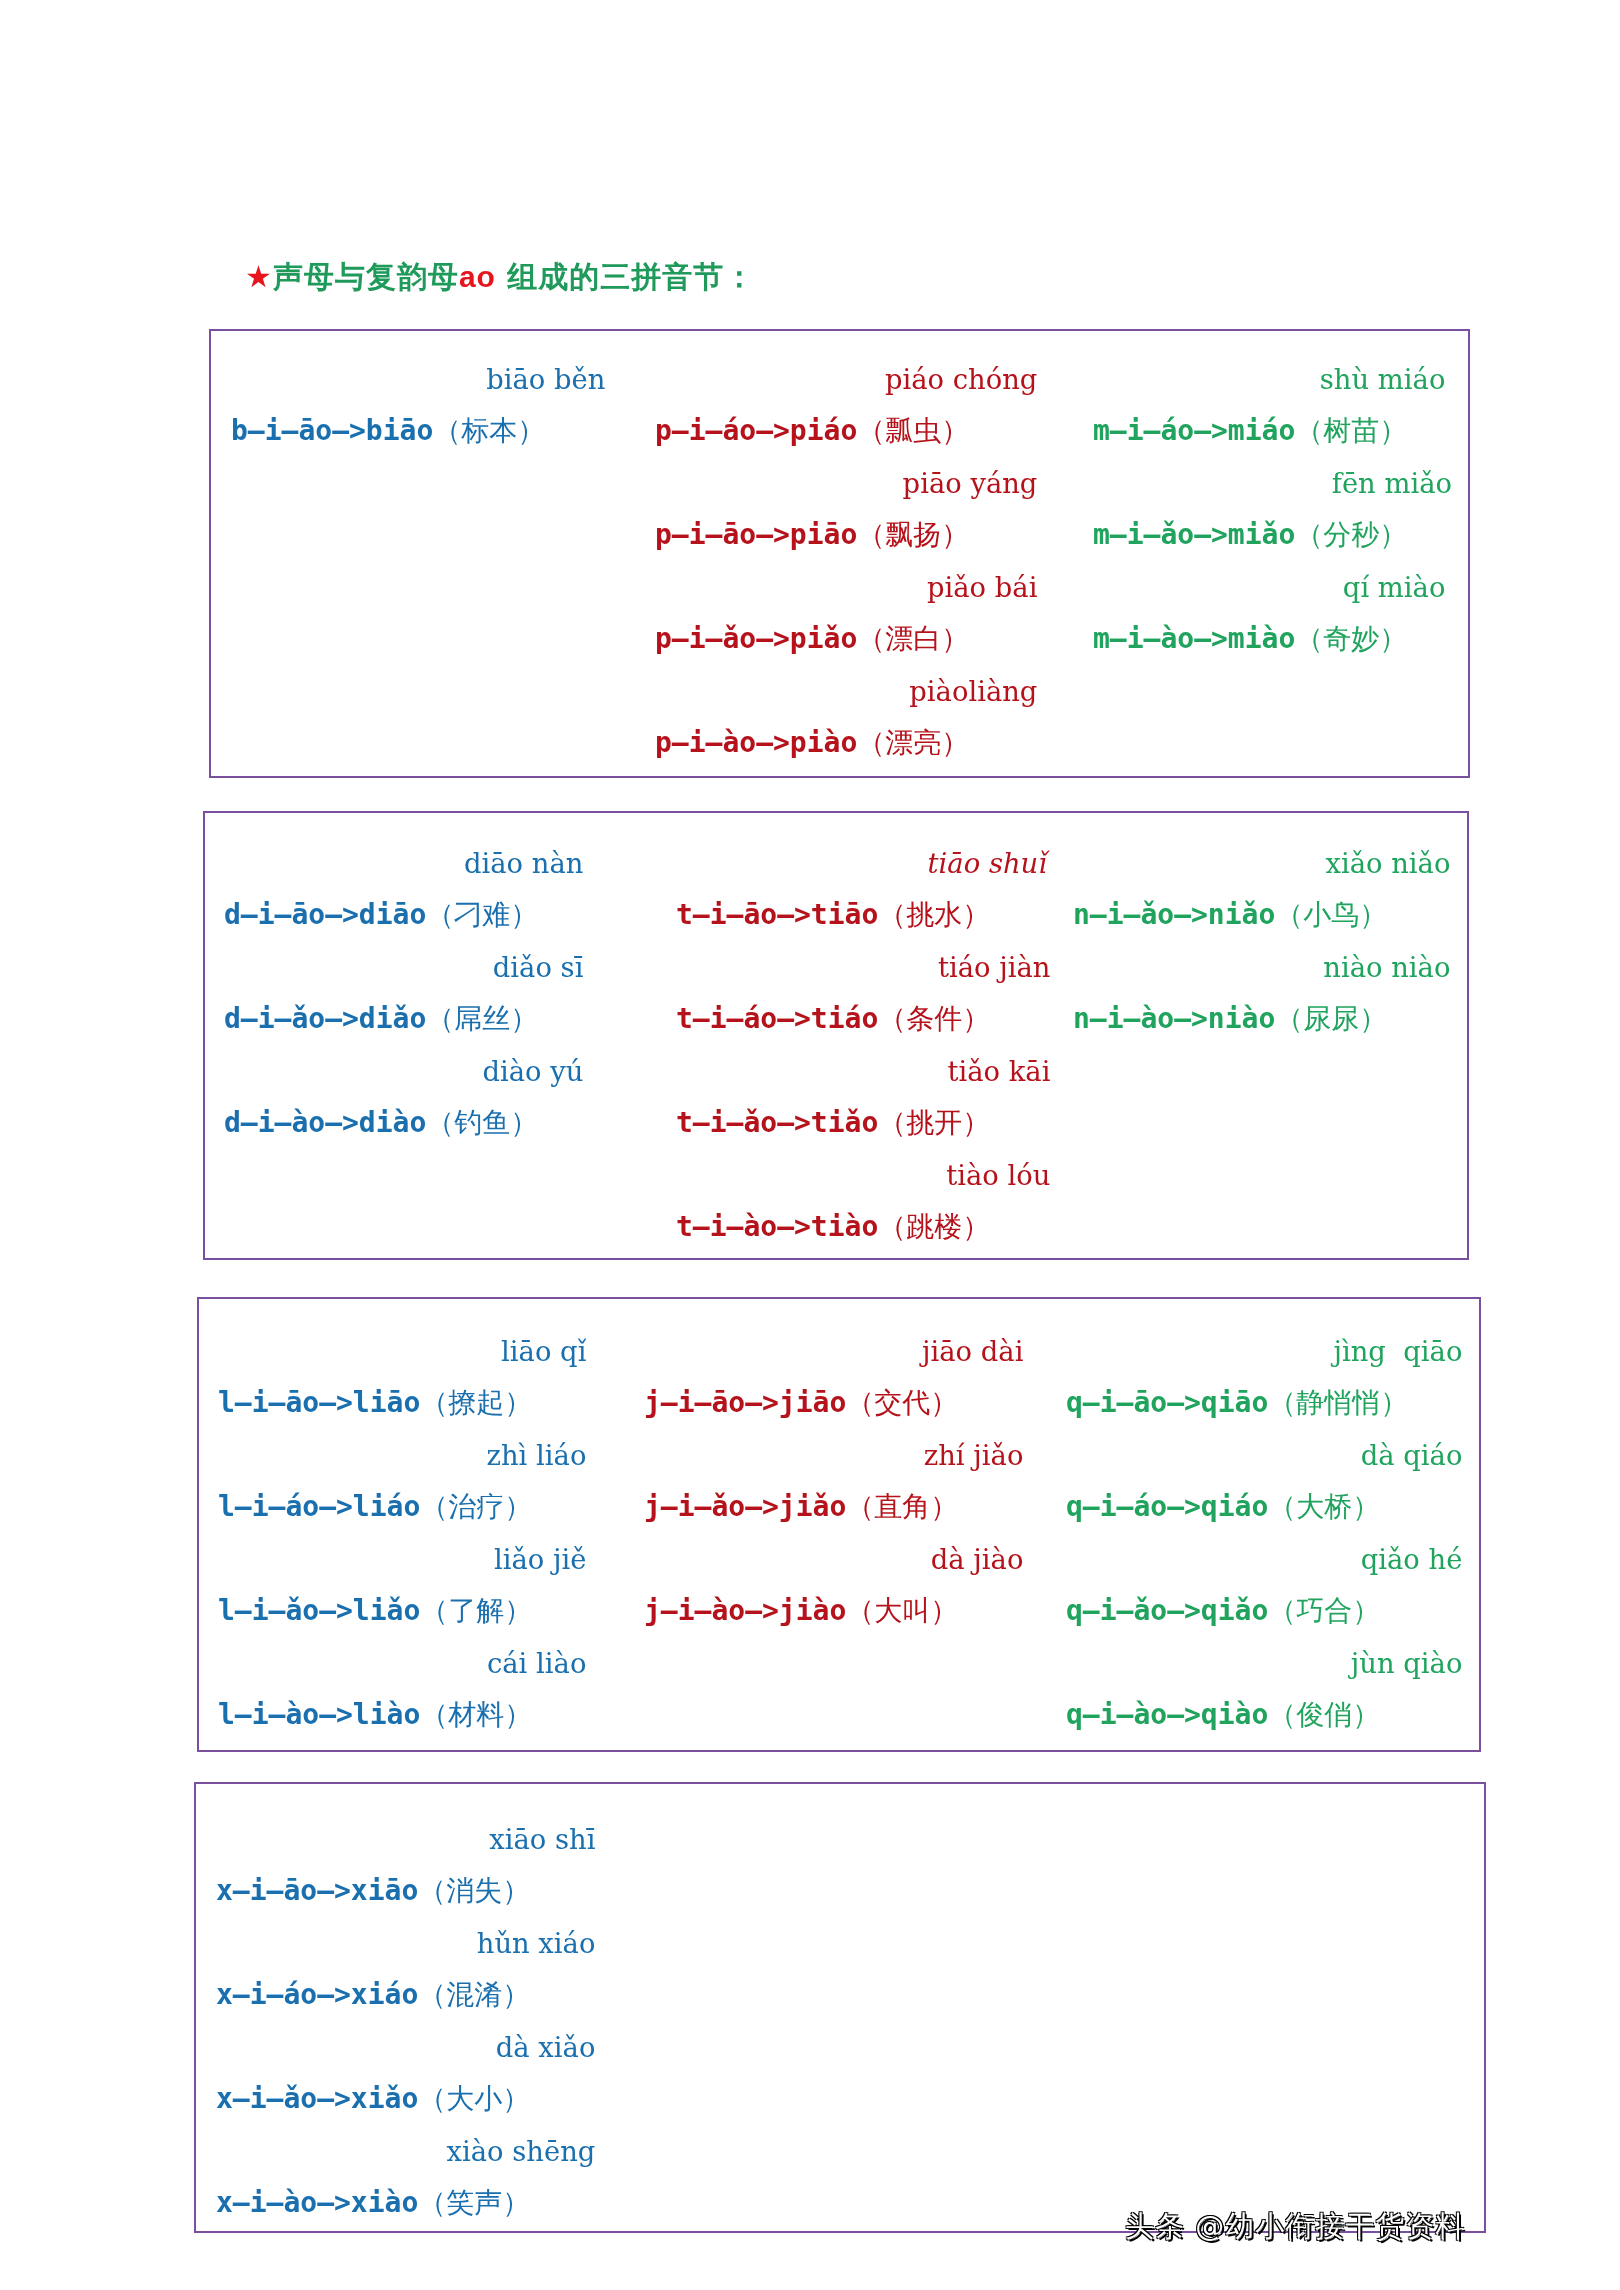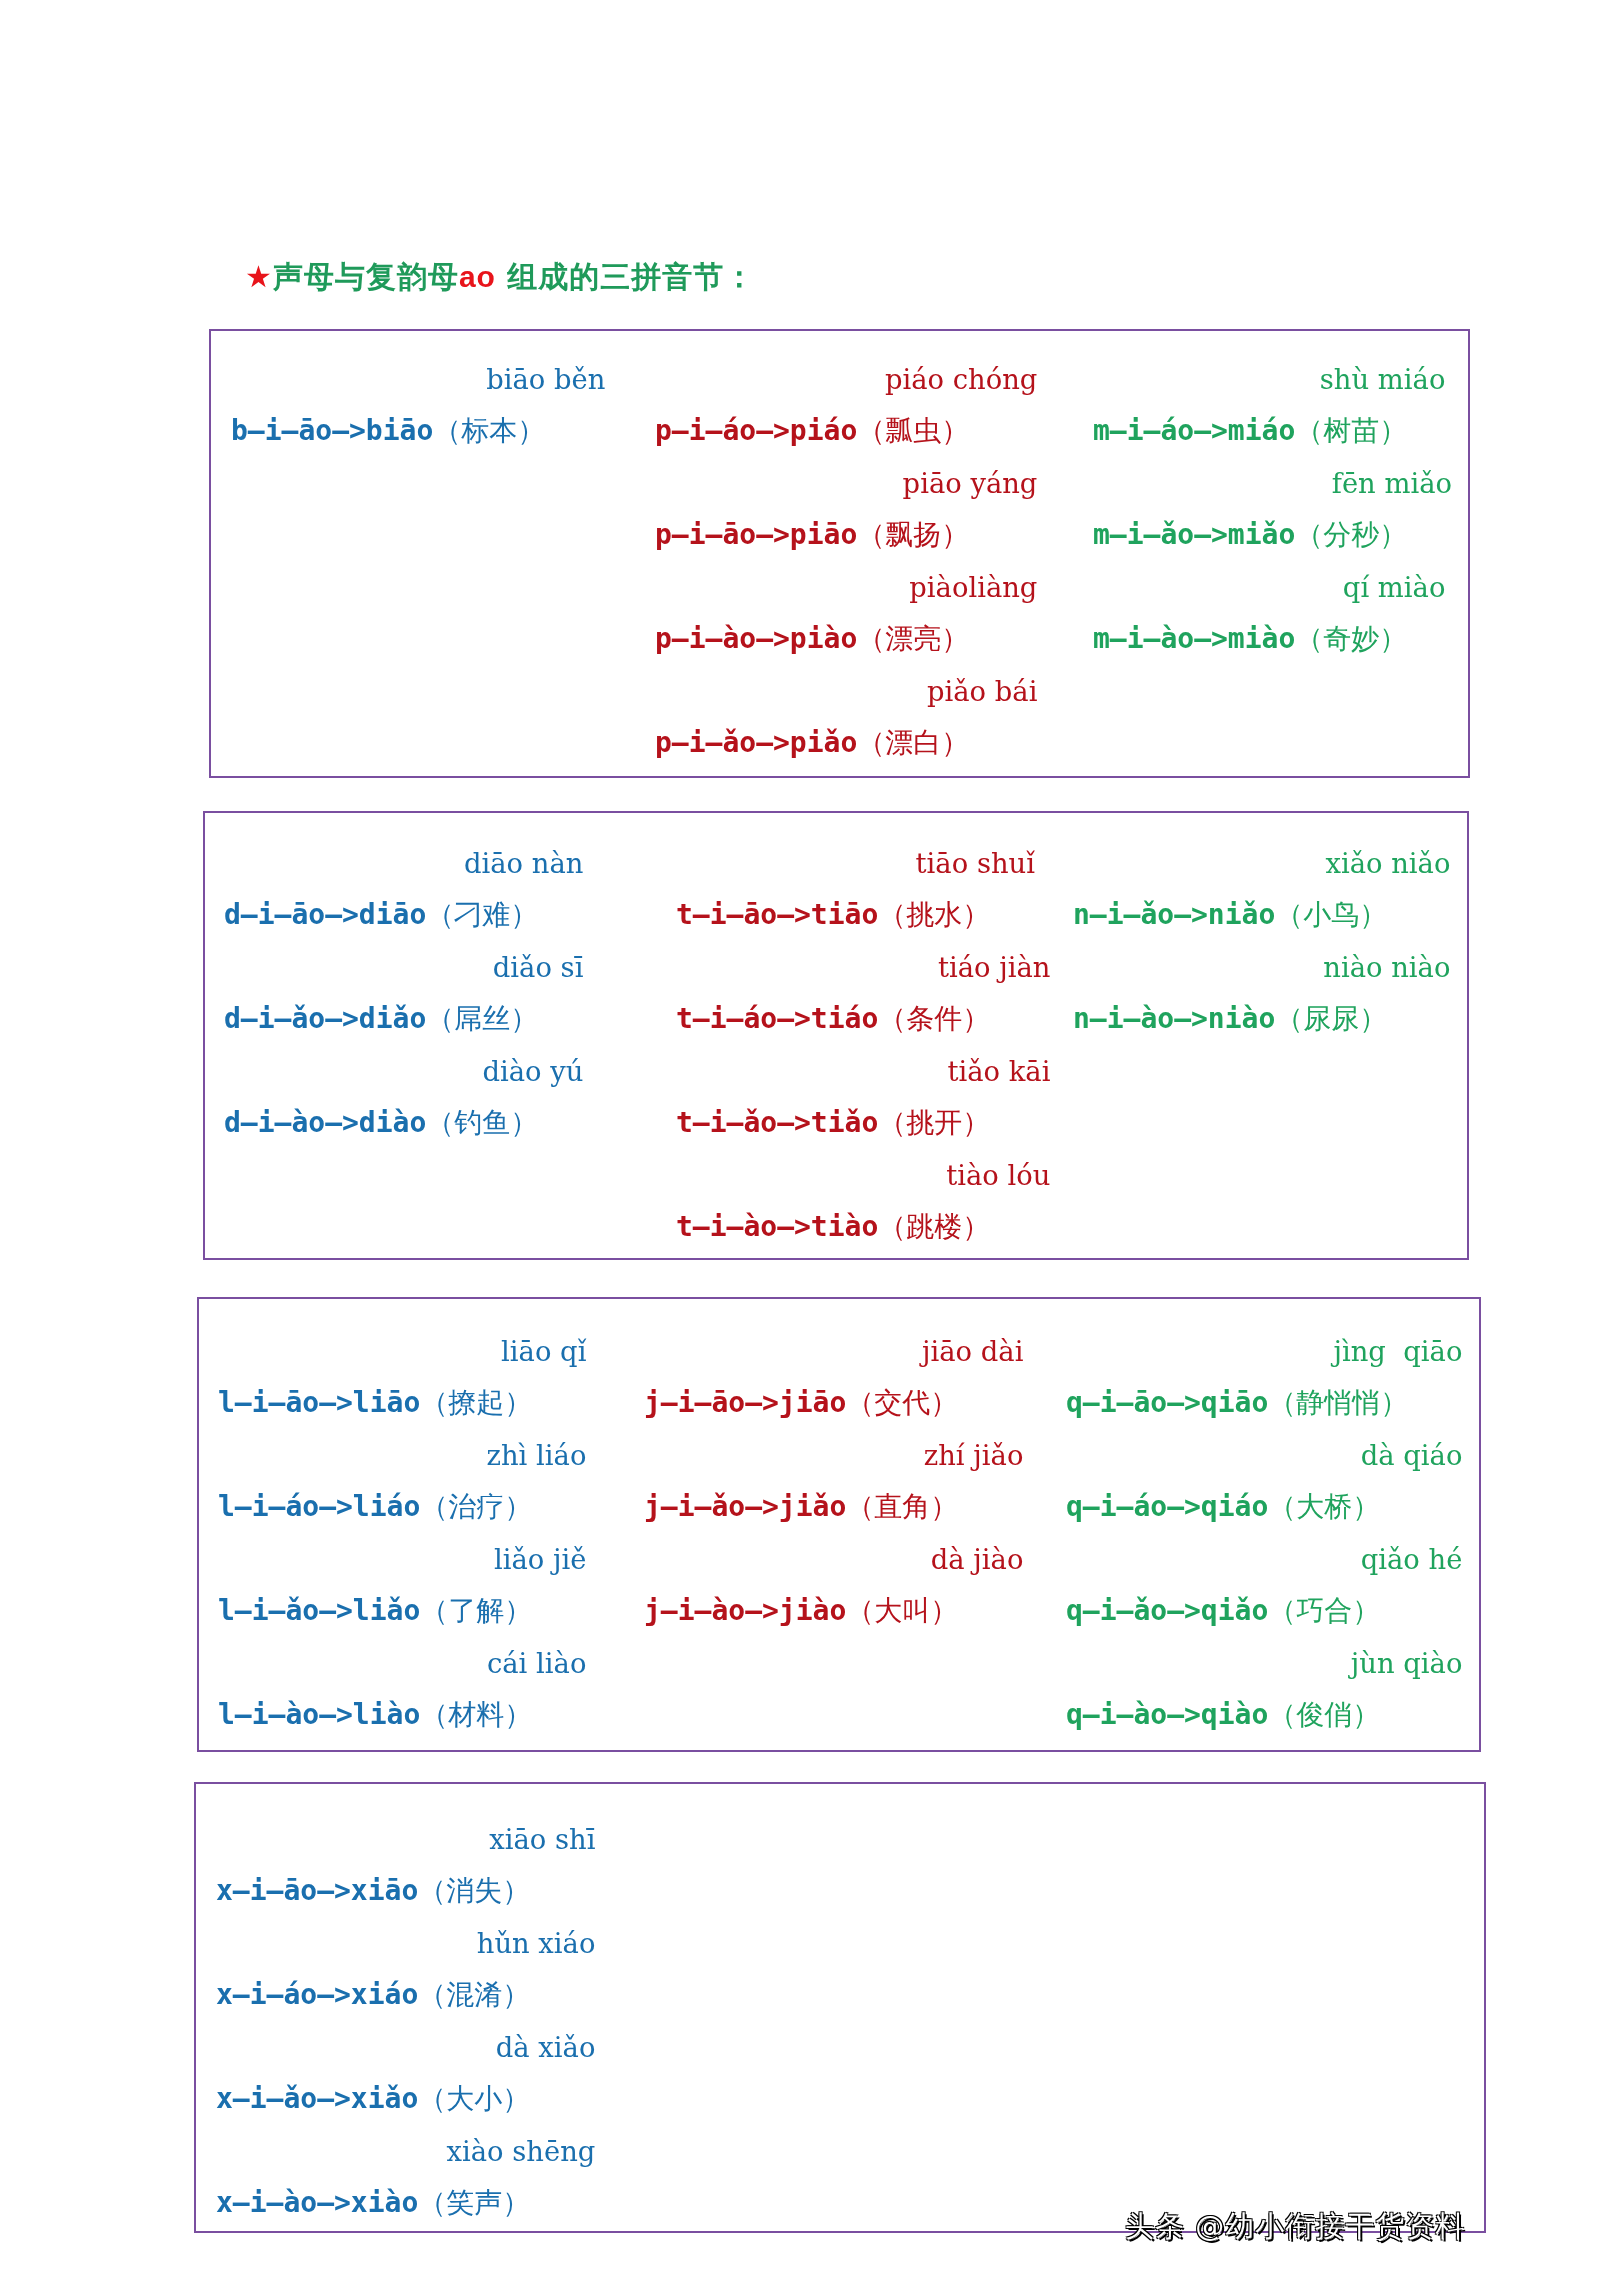--- a/index.html
+++ b/index.html
@@ -50,26 +50,26 @@
     <div class="col red" style="left: 655px; top: 355px; width: 402px;">
       <div class="entry">
         <div class="py" style="right:19.6px;">piáo chóng</div>
         <div class="rule"><span class="b">p—i—áo—&gt;</span><span class="b">piáo</span><span class="w">（瓢虫）</span></div>
       </div>
       <div class="entry">
         <div class="py" style="right:19.6px;">piāo yáng</div>
         <div class="rule"><span class="b">p—i—āo—&gt;</span><span class="b">piāo</span><span class="w">（飘扬）</span></div>
       </div>
       <div class="entry">
+        <div class="py" style="right:19.6px;">piǎo bái</div>
+        <div class="rule"><span class="b">p—i—ǎo—&gt;</span><span class="b">piǎo</span><span class="w">（漂白）</span></div>
+      </div>
+      <div class="entry">
         <div class="py" style="right:19.6px;">piàoliàng</div>
         <div class="rule"><span class="b">p—i—ào—&gt;</span><span class="b">piào</span><span class="w">（漂亮）</span></div>
-      </div>
-      <div class="entry">
-        <div class="py" style="right:19.6px;">piǎo bái</div>
-        <div class="rule"><span class="b">p—i—ǎo—&gt;</span><span class="b">piǎo</span><span class="w">（漂白）</span></div>
       </div>
     </div>
     <div class="col green" style="left: 1093px; top: 355px; width: 372px;">
       <div class="entry">
         <div class="py" style="right:19.6px;">shù miáo</div>
         <div class="rule"><span class="b">m—i—áo—&gt;</span><span class="b">miáo</span><span class="w">（树苗）</span></div>
       </div>
       <div class="entry">
         <div class="py" style="right:13px;">fēn miǎo</div>
         <div class="rule"><span class="b">m—i—ǎo—&gt;</span><span class="b">miǎo</span><span class="w">（分秒）</span></div>
@@ -88,21 +88,21 @@
         <div class="py" style="right:19.6px;">diǎo sī</div>
         <div class="rule"><span class="b">d—i—ǎo—&gt;</span><span class="b">diǎo</span><span class="w">（屌丝）</span></div>
       </div>
       <div class="entry">
         <div class="py" style="right:19.6px;">diào yú</div>
         <div class="rule"><span class="b">d—i—ào—&gt;</span><span class="b">diào</span><span class="w">（钓鱼）</span></div>
       </div>
     </div>
     <div class="col red" style="left: 676px; top: 839px; width: 394px;">
       <div class="entry">
-        <div class="py" style="right:35px;">tiāo shuǐ</div>
+        <div class="py" style="right:23px;font-style:italic;">tiāo shuǐ</div>
         <div class="rule"><span class="b">t—i—āo—&gt;</span><span class="b">tiāo</span><span class="w">（挑水）</span></div>
       </div>
       <div class="entry">
         <div class="py" style="right:19.6px;">tiáo jiàn</div>
         <div class="rule"><span class="b">t—i—áo—&gt;</span><span class="b">tiáo</span><span class="w">（条件）</span></div>
       </div>
       <div class="entry">
         <div class="py" style="right:19.6px;">tiǎo kāi</div>
         <div class="rule"><span class="b">t—i—ǎo—&gt;</span><span class="b">tiǎo</span><span class="w">（挑开）</span></div>
       </div>

